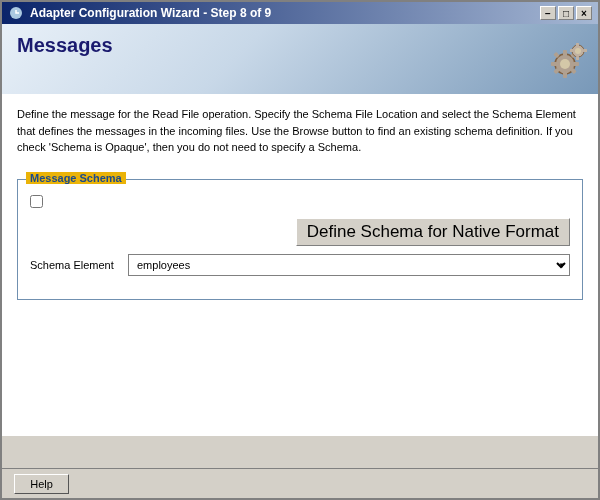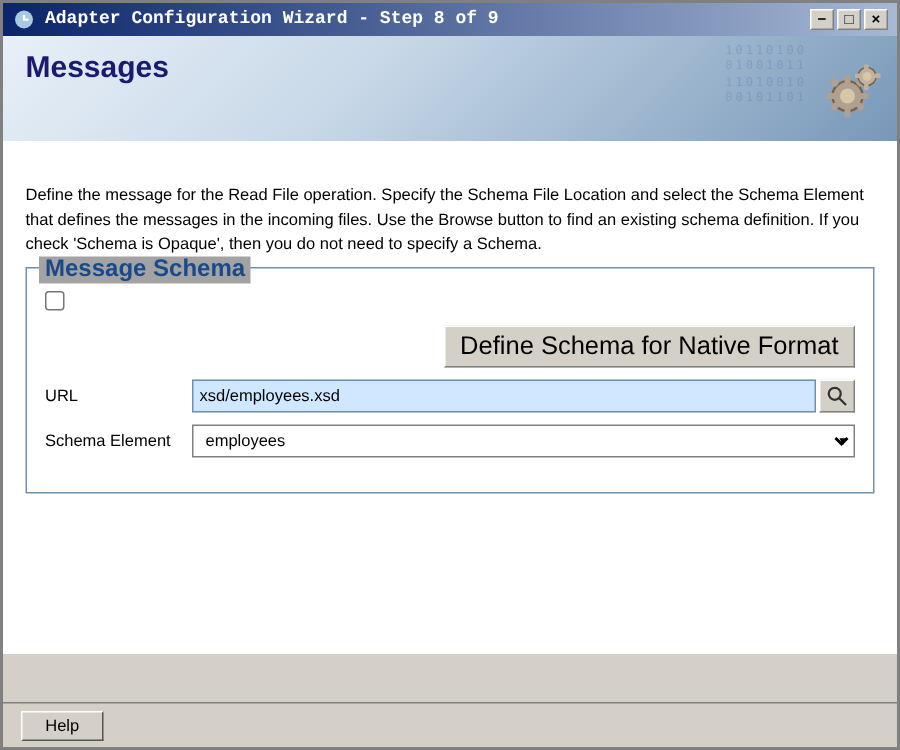--- a/index.html
+++ b/index.html
@@ -29,23 +29,22 @@
       padding: 3px 6px;
       display: flex;
       align-items: center;
       justify-content: space-between;
       height: 22px;
       flex-shrink: 0;
     }
 
     .title-bar-left {
       display: flex;
-      align-items: flex-start;
+      align-items: center;
       gap: 6px;
-      font-family: Liberation Mono, monospace;
     }
 
     .title-bar-icon {
       width: 16px;
       height: 16px;
     }
 
     .title-bar-controls {
       display: flex;
       gap: 2px;
@@ -87,47 +86,47 @@
     .header-gear {
       position: absolute;
       right: 10px;
       bottom: 5px;
     }
 
     .content-area {
       flex: 1;
       background: white;
       margin: 0;
-      padding: 28px 15px;
+      padding: 12px 15px;
       display: flex;
       flex-direction: column;
-      gap: 1px;
+      gap: 18px;
       overflow: auto;
     }
 
     .description-text {
       font-size: 11px;
       color: #000;
       line-height: 1.5;
     }
 
     .group-box {
       border: 1px solid #7090b0;
       padding: 10px 12px 15px;
       position: relative;
       margin-top: 5px;
     }
 
     .group-box-legend {
       position: absolute;
       top: -8px;
       left: 8px;
-      background: #a3a3a3;
+      background: #eab308;
       padding: 0 4px;
-      font-size: 16px;
+      font-size: 11px;
       font-weight: bold;
       color: #1a4a8a;
     }
 
     .checkbox-row {
       display: flex;
       align-items: center;
       gap: 6px;
       margin-top: 5px;
       margin-bottom: 10px;
@@ -293,23 +292,20 @@
     </div>
     <div class="title-bar-controls">
       <div class="title-btn">−</div>
       <div class="title-btn">□</div>
       <div class="title-btn">×</div>
     </div>
   </div>
 
   <div class="header-banner">
     <span class="header-text">Messages</span>
-    <div class="header-pattern">
-      10110100<br>01001011<br>11010010<br>00101101
-    </div>
     <div class="header-gear">
       <svg width="55" height="55" viewBox="0 0 55 55" xmlns="http://www.w3.org/2000/svg">
         <g transform="translate(10,5)">
 
           <circle cx="22" cy="28" r="10" fill="#b0a090" stroke="#806040" stroke-width="1.5"></circle>
           <circle cx="22" cy="28" r="5" fill="#d4c8a8"></circle>
 
           <rect x="20" y="14" width="4" height="6" fill="#b0a090" rx="1"></rect>
           <rect x="20" y="36" width="4" height="6" fill="#b0a090" rx="1"></rect>
           <rect x="8" y="26" width="6" height="4" fill="#b0a090" rx="1"></rect>
@@ -338,32 +334,20 @@
       <span class="group-box-legend">Message Schema</span>
 
       <div class="checkbox-row">
         <input type="checkbox" id="opaqueCheck" style="">
       </div>
 
       <div class="define-btn-row">
         <button class="btn-define">Define Schema for Native Format</button>
       </div>
 
-      <div class="field-row">
-        <span class="field-label">URL</span>
-        <div class="url-input-wrapper">
-          <input type="text" class="url-input" value="xsd/employees.xsd" style="">
-          <div class="browse-btn">
-            <svg width="14" height="14" viewBox="0 0 14 14">
-              <circle cx="5.5" cy="5.5" r="4" stroke="#333" stroke-width="1.5" fill="none"></circle>
-              <line x1="8.5" y1="8.5" x2="13" y2="13" stroke="#333" stroke-width="1.5"></line>
-            </svg>
-          </div>
-        </div>
-      </div>
 
       <div class="field-row">
         <span class="field-label">Schema Element</span>
         <div class="select-wrapper">
           <select>
             <option>employees</option>
           </select>
         </div>
       </div>
 

